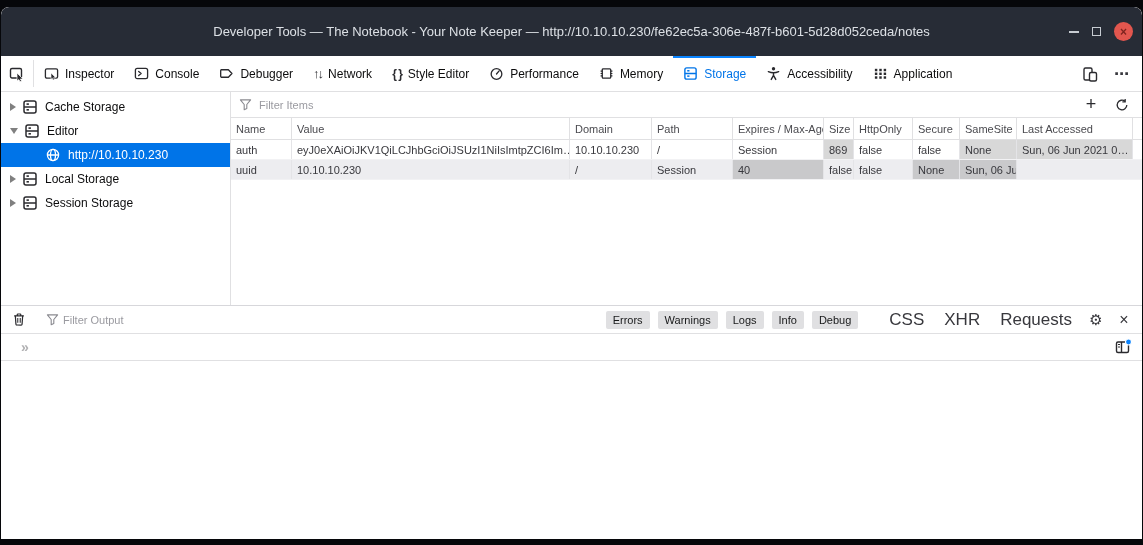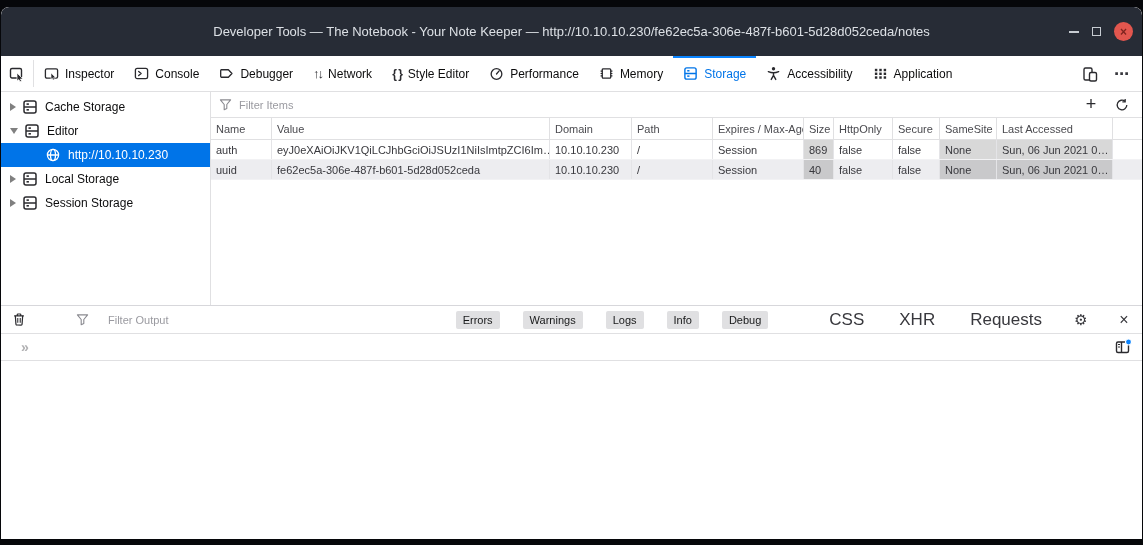--- a/index.html
+++ b/index.html
@@ -31,21 +31,21 @@
          color:#0c0c0d; font-size:12px; white-space:nowrap; cursor:default; }
   .tab.active { color:#0074e8; }
   .tab.active::before { content:""; position:absolute; top:0; left:0; right:0; height:2px; background:#0a84ff; }
   .spacer { flex:1; }
   .glyph { line-height:1; }
   .meatball { font-size:15px; font-weight:bold; color:#38383d; letter-spacing:1px; }
   .icon svg { display:block; }
 
   
   .main { flex:none; height:213px; display:flex; background:#fff; }
-  .sidebar { flex:none; width:210px; border-right:1px solid #e0e0e2; padding-top:3px; }
+  .sidebar { flex:none; width:230px; border-right:1px solid #e0e0e2; padding-top:3px; }
   .tree-row { height:24px; display:flex; align-items:center; font-size:12px; color:#0c0c0d; }
   .twisty { width:0; height:0; margin-left:9px; margin-right:6px; flex:none; }
   .twisty.closed { border-left:6px solid #808080; border-top:4px solid transparent; border-bottom:4px solid transparent; }
   .twisty.open   { border-top:6px solid #808080; border-left:4px solid transparent; border-right:4px solid transparent; }
   .sicon { margin-right:7px; flex:none; }
   .tree-row.selected { background:#0074e8; color:#fff; }
   .indent { width:44px; flex:none; }
 
   .content { flex:1; display:flex; flex-direction:column; min-width:0; }
   .filterbar { flex:none; height:26px; border-bottom:1px solid #e0e0e2; display:flex; align-items:center; padding:0 8px; gap:7px; }
@@ -60,21 +60,21 @@
   .hcell { padding:0 5px; white-space:nowrap; overflow:hidden; }
   .hcell + .hcell { border-left:1px solid #e0e0e2; }
   .grid-row { height:20px; line-height:20px; font-size:11px; color:#38383d; border-bottom:1px solid #f2f2f4; }
   .grid-row.alt { background:#ededf0; }
   .cell { padding:0 5px; white-space:nowrap; overflow:hidden; }
   .cell + .cell { border-left:1px solid #e4e4e7; }
   .cell.shade { background:rgba(12,12,13,0.16); }
 
   
   .console { flex:1; display:flex; flex-direction:column; border-top:1px solid #d7d7db; background:#fff; min-height:0; }
-  .console-toolbar { flex:none; height:28px; border-bottom:1px solid #e0e0e2; display:flex; align-items:center; padding:0 6px; gap:19px; }
+  .console-toolbar { flex:none; height:28px; border-bottom:1px solid #e0e0e2; display:flex; align-items:center; padding:0 6px; gap:4px; }
   .chip { background:#e0e0e2; border:none; border-radius:2px; font-size:11px; color:#18191a; padding:3px 7px;
           margin:0 2px; font-family:inherit; white-space:nowrap; }
   .catbtn { background:none; border:none; font-size:17px; color:#38383d; padding:3px 8px; font-family:inherit; }
   .gear { font-size:15px; color:#38383d; }
   .xclose { font-size:16px; color:#38383d; font-weight:400; }
   .console-input { flex:none; height:27px; border-bottom:1px solid #e0e0e2; display:flex; align-items:center; padding:0 10px; }
   .prompt { color:#b1b1b3; font-size:14px; font-weight:bold; margin-left:10px; letter-spacing:-1px; }
   .console-rest { flex:1; background:#fff; }
 </style>
 </head>
@@ -326,21 +326,20 @@
           <div class="cell shade">869</div>
           <div class="cell">false</div>
           <div class="cell">false</div>
           <div class="cell shade">None</div>
           <div class="cell shade">Sun, 06 Jun 2021 0…</div>
           <div class="cell"></div>
         </div>
 
         <div class="grid-row alt">
           <div class="cell">uuid</div>
-          <div class="cell">fe62ec5a-306e-487f-b601-5d28d052ceda</div>
           <div class="cell">10.10.10.230</div>
           <div class="cell">/</div>
           <div class="cell">Session</div>
           <div class="cell shade">40</div>
           <div class="cell">false</div>
           <div class="cell">false</div>
           <div class="cell shade">None</div>
           <div class="cell shade">Sun, 06 Jun 2021 0…</div>
           <div class="cell"></div>
         </div>

